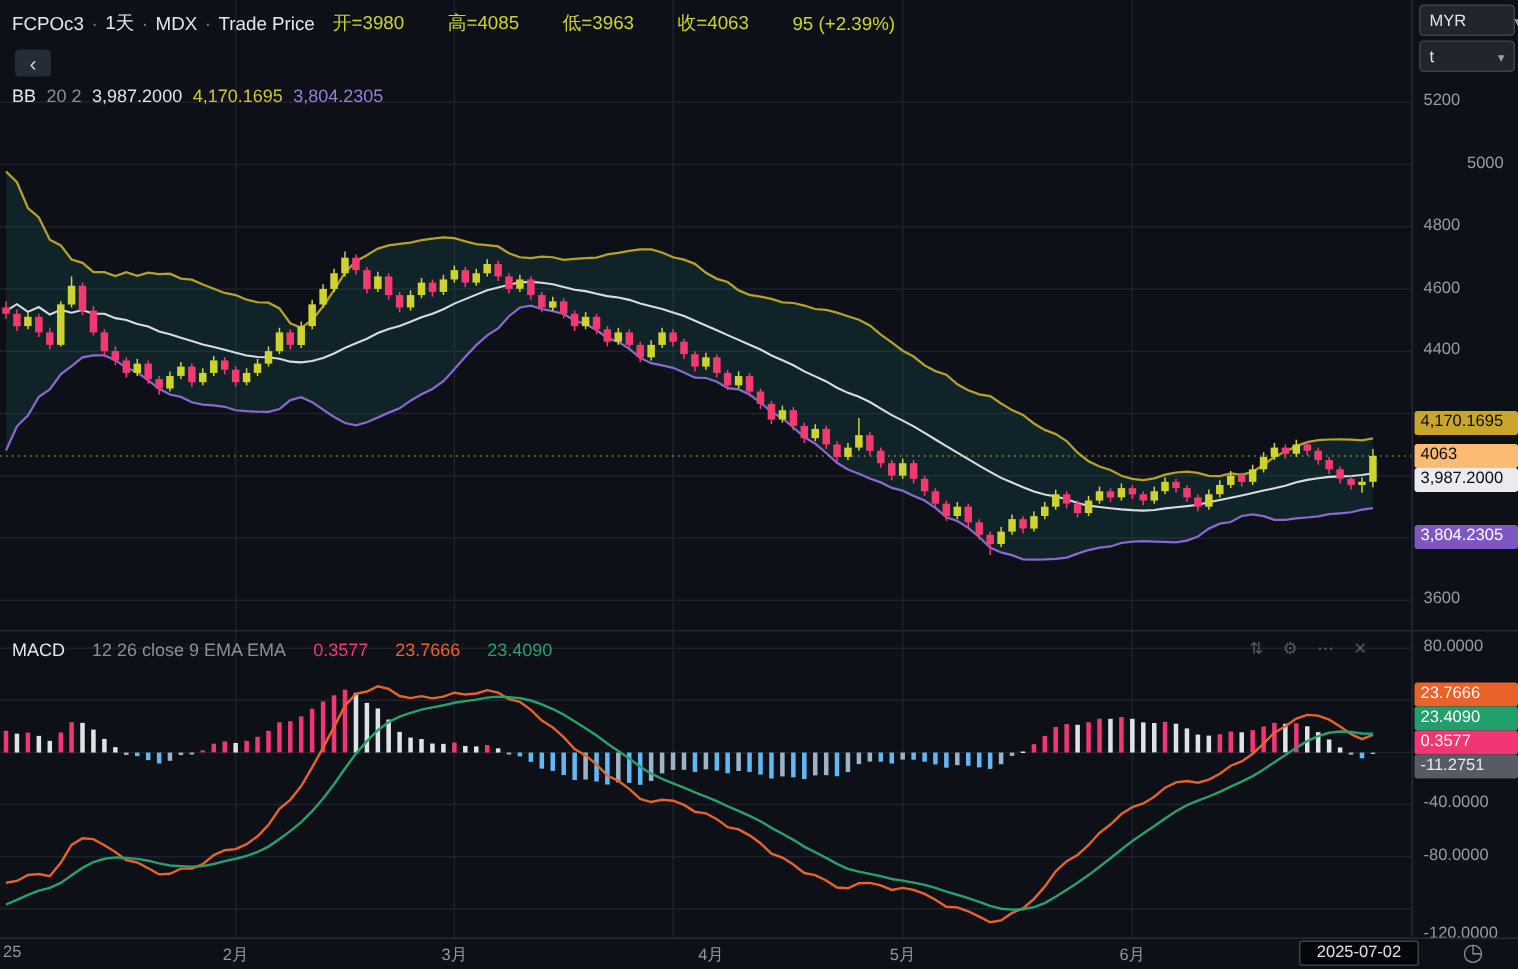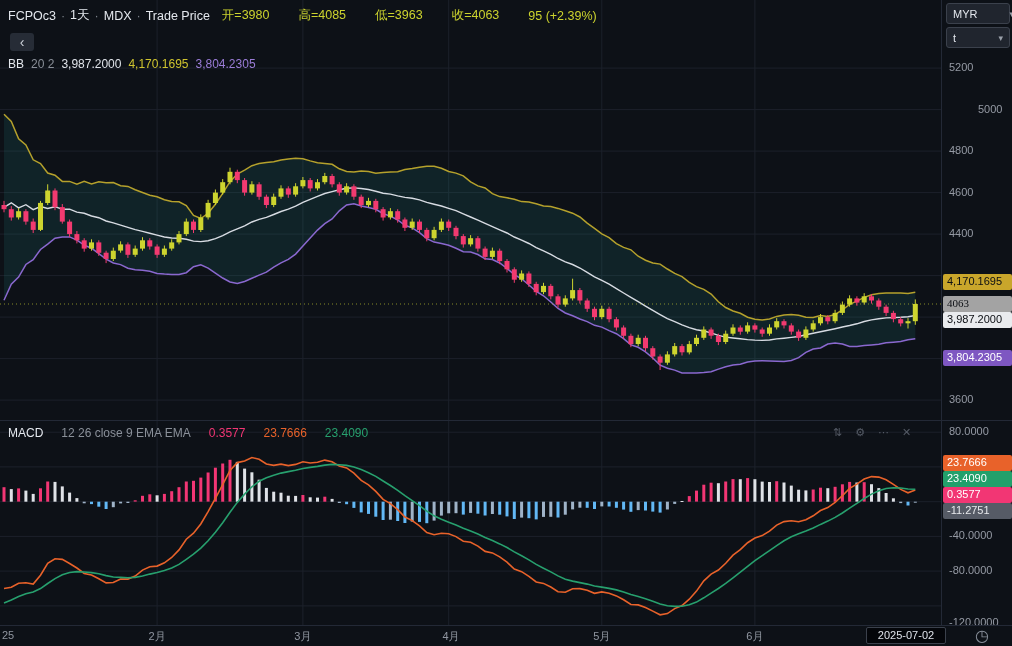--- a/index.html
+++ b/index.html
@@ -533,37 +533,37 @@
       <span>t</span>
       <span class="chev">▾</span>
     </div>
   <div class="tick" style="top: 61.0632px;">5200</div>
       <div class="tick" style="top: 102.565px; padding-left: 29px;">5000</div>
       <div class="tick" style="top: 144.067px;">4800</div>
       <div class="tick" style="top: 185.569px;">4600</div>
       <div class="tick" style="top: 227.071px;">4400</div>
       <div class="tick" style="top: 393.079px;">3600</div>
       <div class="axisbox" style="top: 273.763px; background: rgb(201, 166, 43); color: rgb(11, 14, 19);">4,170.1695</div>
-      <div class="axisbox" style="top: 296.002px; background: #a3a3a3; color: rgb(11, 14, 19); font-family: Liberation Serif, serif;">4063</div>
+      <div class="axisbox" style="top: 296.002px; background: #fdba74; color: rgb(11, 14, 19);">4063</div>
       <div class="axisbox" style="top: 311.731px; background: rgb(233, 235, 238); color: rgb(11, 14, 19);">3,987.2000</div>
       <div class="axisbox" style="top: 349.699px; background: rgb(126, 87, 194); color: rgb(255, 255, 255);">3,804.2305</div>
       <div class="tick" style="top: 425.161px;">80.0000</div>
       <div class="tick" style="top: 529.398px;">-40.0000</div>
       <div class="tick" style="top: 564.144px;">-80.0000</div>
       <div class="tick" style="top: 616px;">-120.0000</div>
       <div class="axisbox" style="top: 455.008px; background: rgb(232, 98, 42); color: rgb(255, 255, 255);">23.7666</div>
       <div class="axisbox" style="top: 471.008px; background: rgb(34, 160, 107); color: rgb(255, 255, 255);">23.4090</div>
       <div class="axisbox" style="top: 487.008px; background: rgb(242, 54, 116); color: rgb(255, 255, 255);">0.3577</div>
       <div class="axisbox" style="top: 503.008px; background: rgb(86, 91, 102); color: rgb(232, 234, 237);">-11.2751</div>
     </div>
 
   <div id="time-axis">
     <div id="date-box">2025-07-02</div>
     <div id="clock-btn">◷</div>
   <div class="tlabel" style="left: 2px;">25</div>
       <div class="tlabel" style="left: 157.09px; transform: translateX(-50%);">2月</div>
       <div class="tlabel" style="left: 302.89px; transform: translateX(-50%);">3月</div>
-      <div class="tlabel" style="left: 451px; transform: translateX(-50%);">4月</div>
+      <div class="tlabel" style="left: 474px; transform: translateX(-50%);">4月</div>
       <div class="tlabel" style="left: 601.78px; transform: translateX(-50%);">5月</div>
       <div class="tlabel" style="left: 754.87px; transform: translateX(-50%);">6月</div>
     </div>
 
 </div>
 
 </body></html>

